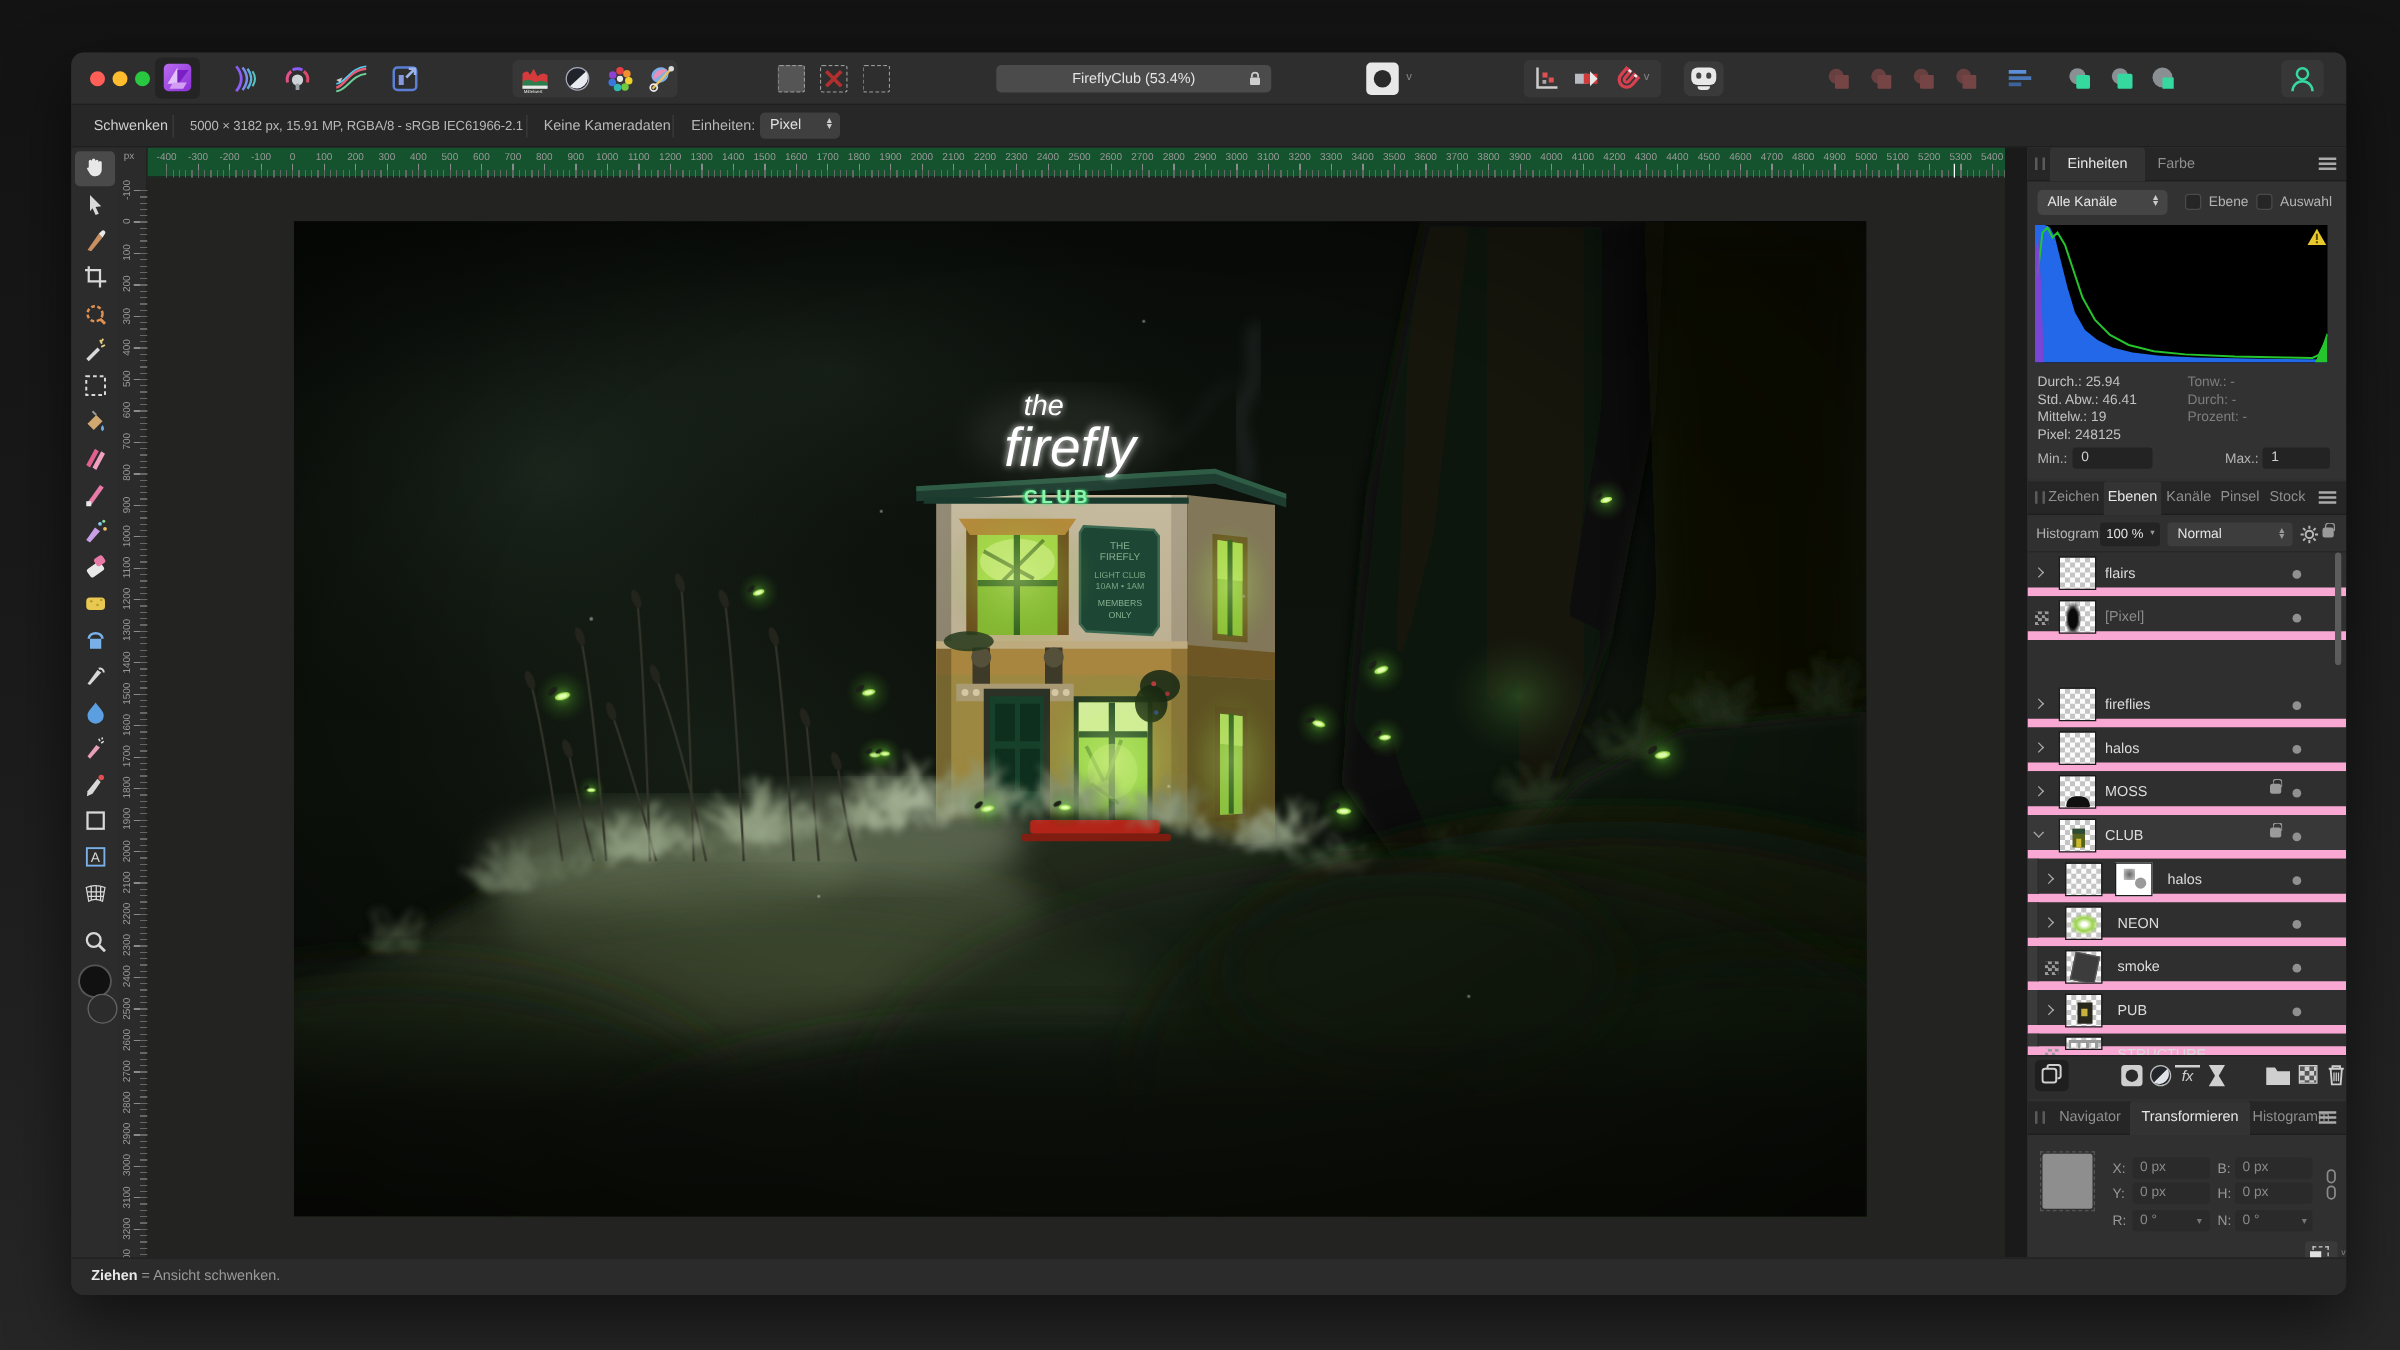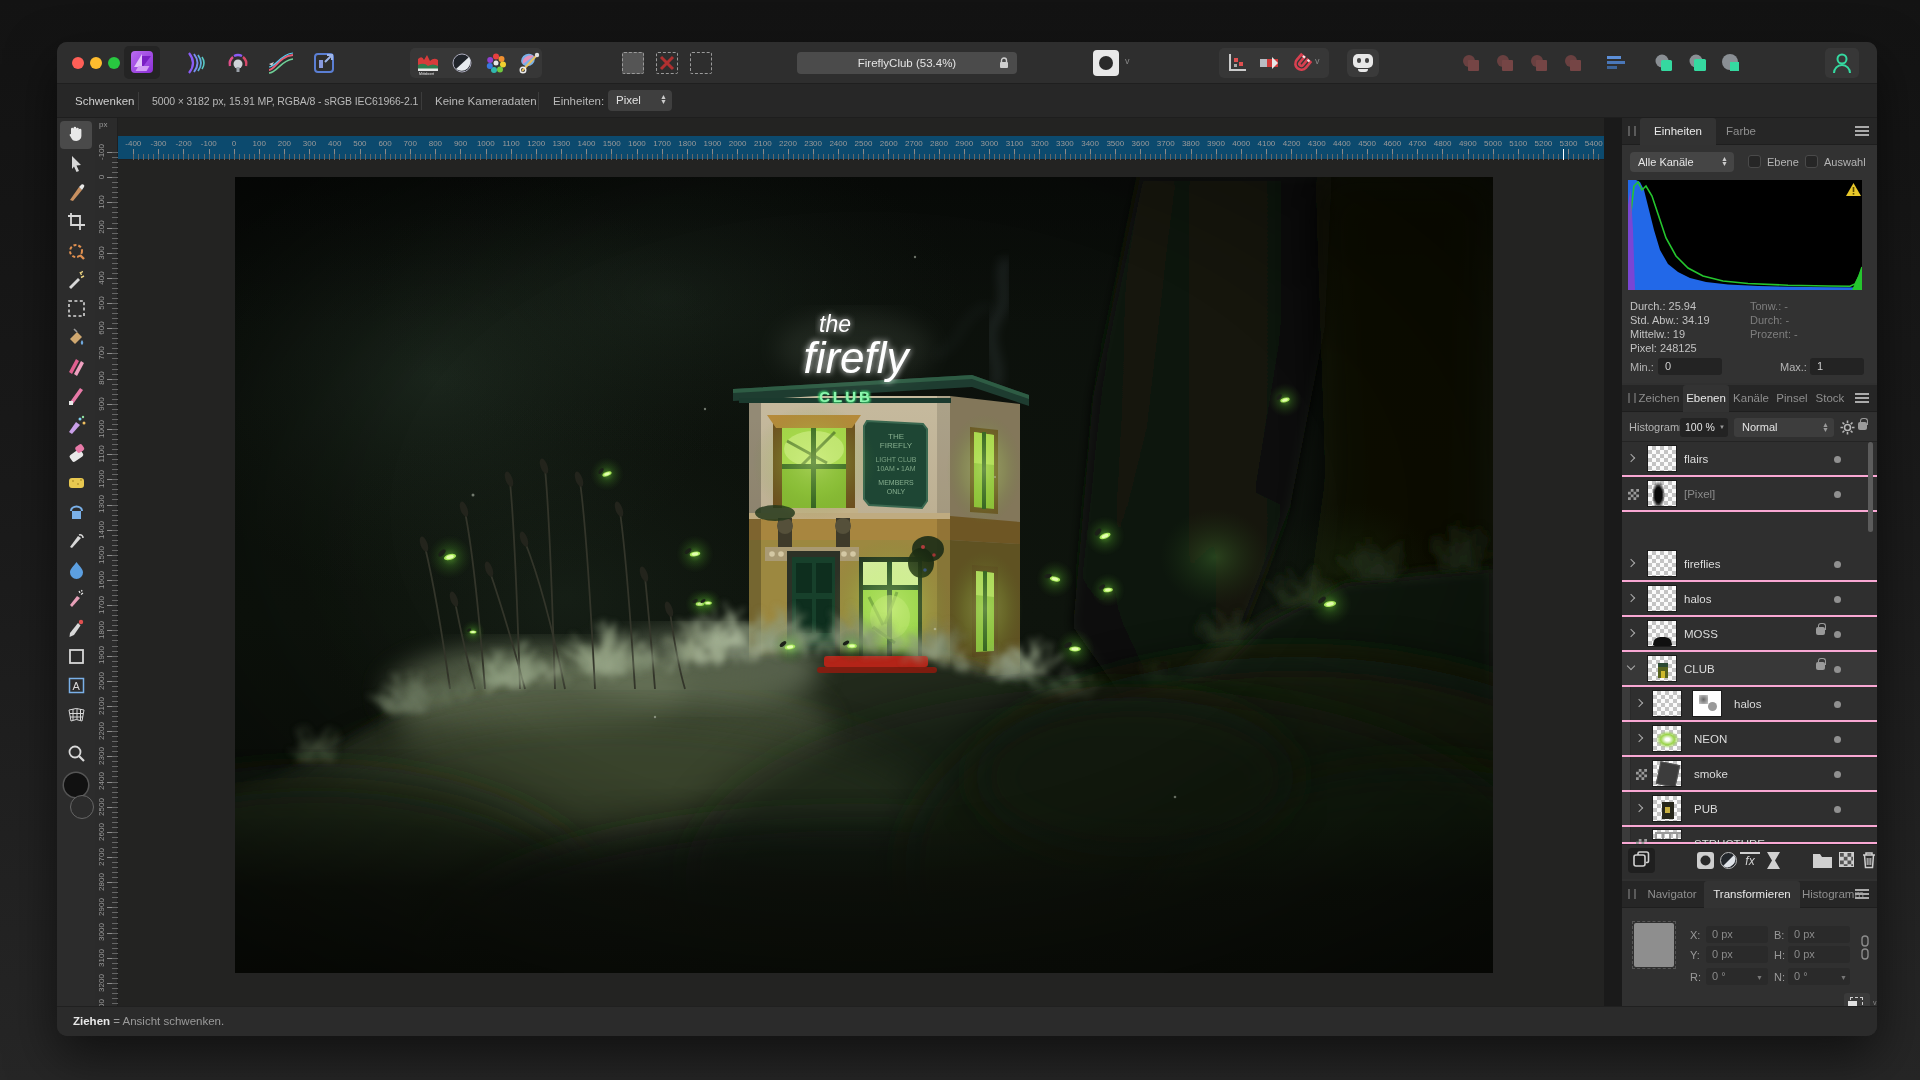--- a/index.html
+++ b/index.html
@@ -6,35 +6,35 @@
 body{background:linear-gradient(180deg,#131313 0%,#1a1a1a 45%,#262626 100%);position:relative;}
 .win{position:absolute;left:57px;top:42px;width:1820px;height:994px;background:#2c2c2c;border-radius:10px;overflow:hidden;box-shadow:0 20px 50px rgba(0,0,0,0.55);}
 .titlebar{position:absolute;left:0;top:0;width:100%;height:42px;background:#2e2e2e;border-bottom:1px solid #1f1f1f;}
 .tl{position:absolute;top:15px;width:12px;height:12px;border-radius:50%;}
 .ctxbar{position:absolute;left:0;top:42px;width:100%;height:34px;background:#272727;border-bottom:1px solid #1e1e1e;color:#b8b8b8;font-size:11.5px;}
 .ctxbar .it{position:absolute;top:0;height:34px;line-height:34px;white-space:nowrap;}
 .ctxsep{position:absolute;top:8px;width:1px;height:18px;background:#3c3c3c;}
 .tools{position:absolute;left:0;top:76px;width:38px;height:888px;background:#2c2c2c;}
 .vruler{position:absolute;left:38px;top:76px;width:23px;height:888px;background:#2b2b2b;border-right:1px solid #1f1f1f;}
 .canvas{position:absolute;left:61px;top:76px;width:1486px;height:888px;background:#232322;overflow:hidden;}
-.hruler{position:absolute;left:0;top:18px;width:1486px;height:24px;background:#0c4a6e;border-bottom:1px solid #1f1f1f;}
+.hruler{position:absolute;left:0;top:0;width:1486px;height:24px;background:#14532d;border-bottom:1px solid #1f1f1f;}
 .rlab{position:absolute;top:3px;font-size:8px;color:#999;transform:translateX(-50%);}
 .vlab{position:absolute;left:2px;font-size:8px;color:#999;writing-mode:vertical-rl;transform:rotate(180deg) translateY(50%);}
 .divider{position:absolute;left:1547px;top:76px;width:18px;height:888px;background:#1a1a1a;}
 .panels{position:absolute;left:1565px;top:76px;width:255px;height:888px;background:#303030;font-size:11px;color:#c9c9c9;}
 .statusbar{position:absolute;left:0;top:964px;width:100%;height:30px;background:#2b2b2b;border-top:1px solid #202020;color:#9a9a9a;font-size:11.5px;line-height:29px;}
 .tabbar{position:absolute;left:0;width:100%;height:27px;background:#262626;border-bottom:1px solid #1e1e1e;}
 .tab{position:absolute;top:0;height:27px;line-height:27px;color:#8f8f8f;font-size:11.5px;text-align:center;}
 .tab.act{background:#333333;color:#e8e8e8;border-radius:3px 3px 0 0;}
 .grip{position:absolute;left:6px;top:8px;width:8px;height:10px;border-left:2px solid #5a5a5a;border-right:2px solid #5a5a5a;}
 .hamb{position:absolute;right:8px;top:8px;width:14px;height:10px;border-top:2px solid #aaa;border-bottom:2px solid #aaa;}
 .hamb:after{content:"";position:absolute;left:0;top:2px;width:14px;height:2px;background:#aaa;}
 .ibox{position:absolute;background:#232323;border-radius:3px;color:#cfcfcf;}
 .chev{position:absolute;color:#9a9a9a;font-size:7px;line-height:5px;text-align:center;}
-.lrow{position:absolute;left:0;width:100%;height:35px;border-bottom:2px solid #f9a8d4;background:#2f2f2f;}
+.lrow{position:absolute;left:0;width:100%;height:35px;border-bottom:7px solid #f9a8d4;background:#2f2f2f;}
 .lname{position:absolute;left:66px;top:11px;font-size:11.5px;color:#dcdcdc;}
 .ldot{position:absolute;right:12px;top:14px;width:7px;height:7px;border-radius:50%;background:#909090;}
 .llock{position:absolute;right:26px;top:10px;width:9px;height:8px;border-radius:2px;background:#9a9a9a;}
 .llock:before{content:"";position:absolute;left:1.5px;top:-4px;width:6px;height:6px;border:1.5px solid #9a9a9a;border-bottom:none;border-radius:3px 3px 0 0;}
 .larr{position:absolute;left:7px;top:13px;width:6px;height:6px;border-right:1.5px solid #aaa;border-bottom:1.5px solid #aaa;transform:rotate(-45deg);}
 </style></head><body>
 <div class="win">
     <div class="titlebar">
       <div class="tl" style="left:15px;background:#ff5f57"></div>
       <div class="tl" style="left:33px;background:#febc2e"></div>
@@ -1474,21 +1474,21 @@
     <svg width="234" height="110" viewBox="0 0 234 110">
       <path d="M0 110 L0 0 L8 0 L12 2 L16 10 L20 26 L26 50 L32 70 L40 84 L50 92 L62 98 L78 102 L100 104.5 L130 106 L180 107 L234 107.5 L234 110 Z" fill="#2268e8"></path>
       <path d="M2 40 L6 6 L10 2 L14 10 L18 6 L24 16 L30 34 L38 58 L48 76 L60 88 L75 96 L95 101 L120 103.5 L160 105.2 L200 106 L222 106.3 L227 104 L231 96 L234 87" fill="none" stroke="#25c52e" stroke-width="1.6"></path>
       <path d="M0 110 L0 25 L2.5 8 L5 50 L7 110 Z" fill="#8a3fd0" opacity="0.85"></path>
       <path d="M224 110 L228 101 L234 87 L234 110 Z" fill="#25c52e"></path>
       <path d="M218 16 l7.5 -13 l7.5 13 z" fill="#e8c82a"></path>
             <rect x="224.7" y="7" width="1.6" height="5" fill="#5a4a00"></rect>
             <rect x="224.7" y="13" width="1.6" height="1.6" fill="#5a4a00"></rect>
     </svg></div>
         <div style="position:absolute;left:8px;top:182px;color:#c2c2c2">Durch.: 25.94</div>
-        <div style="position:absolute;left:8px;top:196px;color:#c2c2c2">Std. Abw.: 34.19</div>
+        <div style="position:absolute;left:8px;top:196px;color:#c2c2c2">Std. Abw.: 46.41</div>
         <div style="position:absolute;left:8px;top:210px;color:#c2c2c2">Mittelw.: 19</div>
         <div style="position:absolute;left:8px;top:224px;color:#c2c2c2">Pixel: 248125</div>
         <div style="position:absolute;left:128px;top:182px;color:#7e7e7e">Tonw.: -</div>
         <div style="position:absolute;left:128px;top:196px;color:#7e7e7e">Durch: -</div>
         <div style="position:absolute;left:128px;top:210px;color:#7e7e7e">Prozent: -</div>
         <div style="position:absolute;left:8px;top:243px;color:#b4b4b4">Min.:</div>
         <div class="ibox" style="left:36px;top:240px;width:64px;height:17px;line-height:17px;padding-left:7px">0</div>
         <div style="position:absolute;left:158px;top:243px;color:#b4b4b4">Max.:</div>
         <div class="ibox" style="left:188px;top:240px;width:54px;height:17px;line-height:17px;padding-left:7px">1</div>
       </div>

